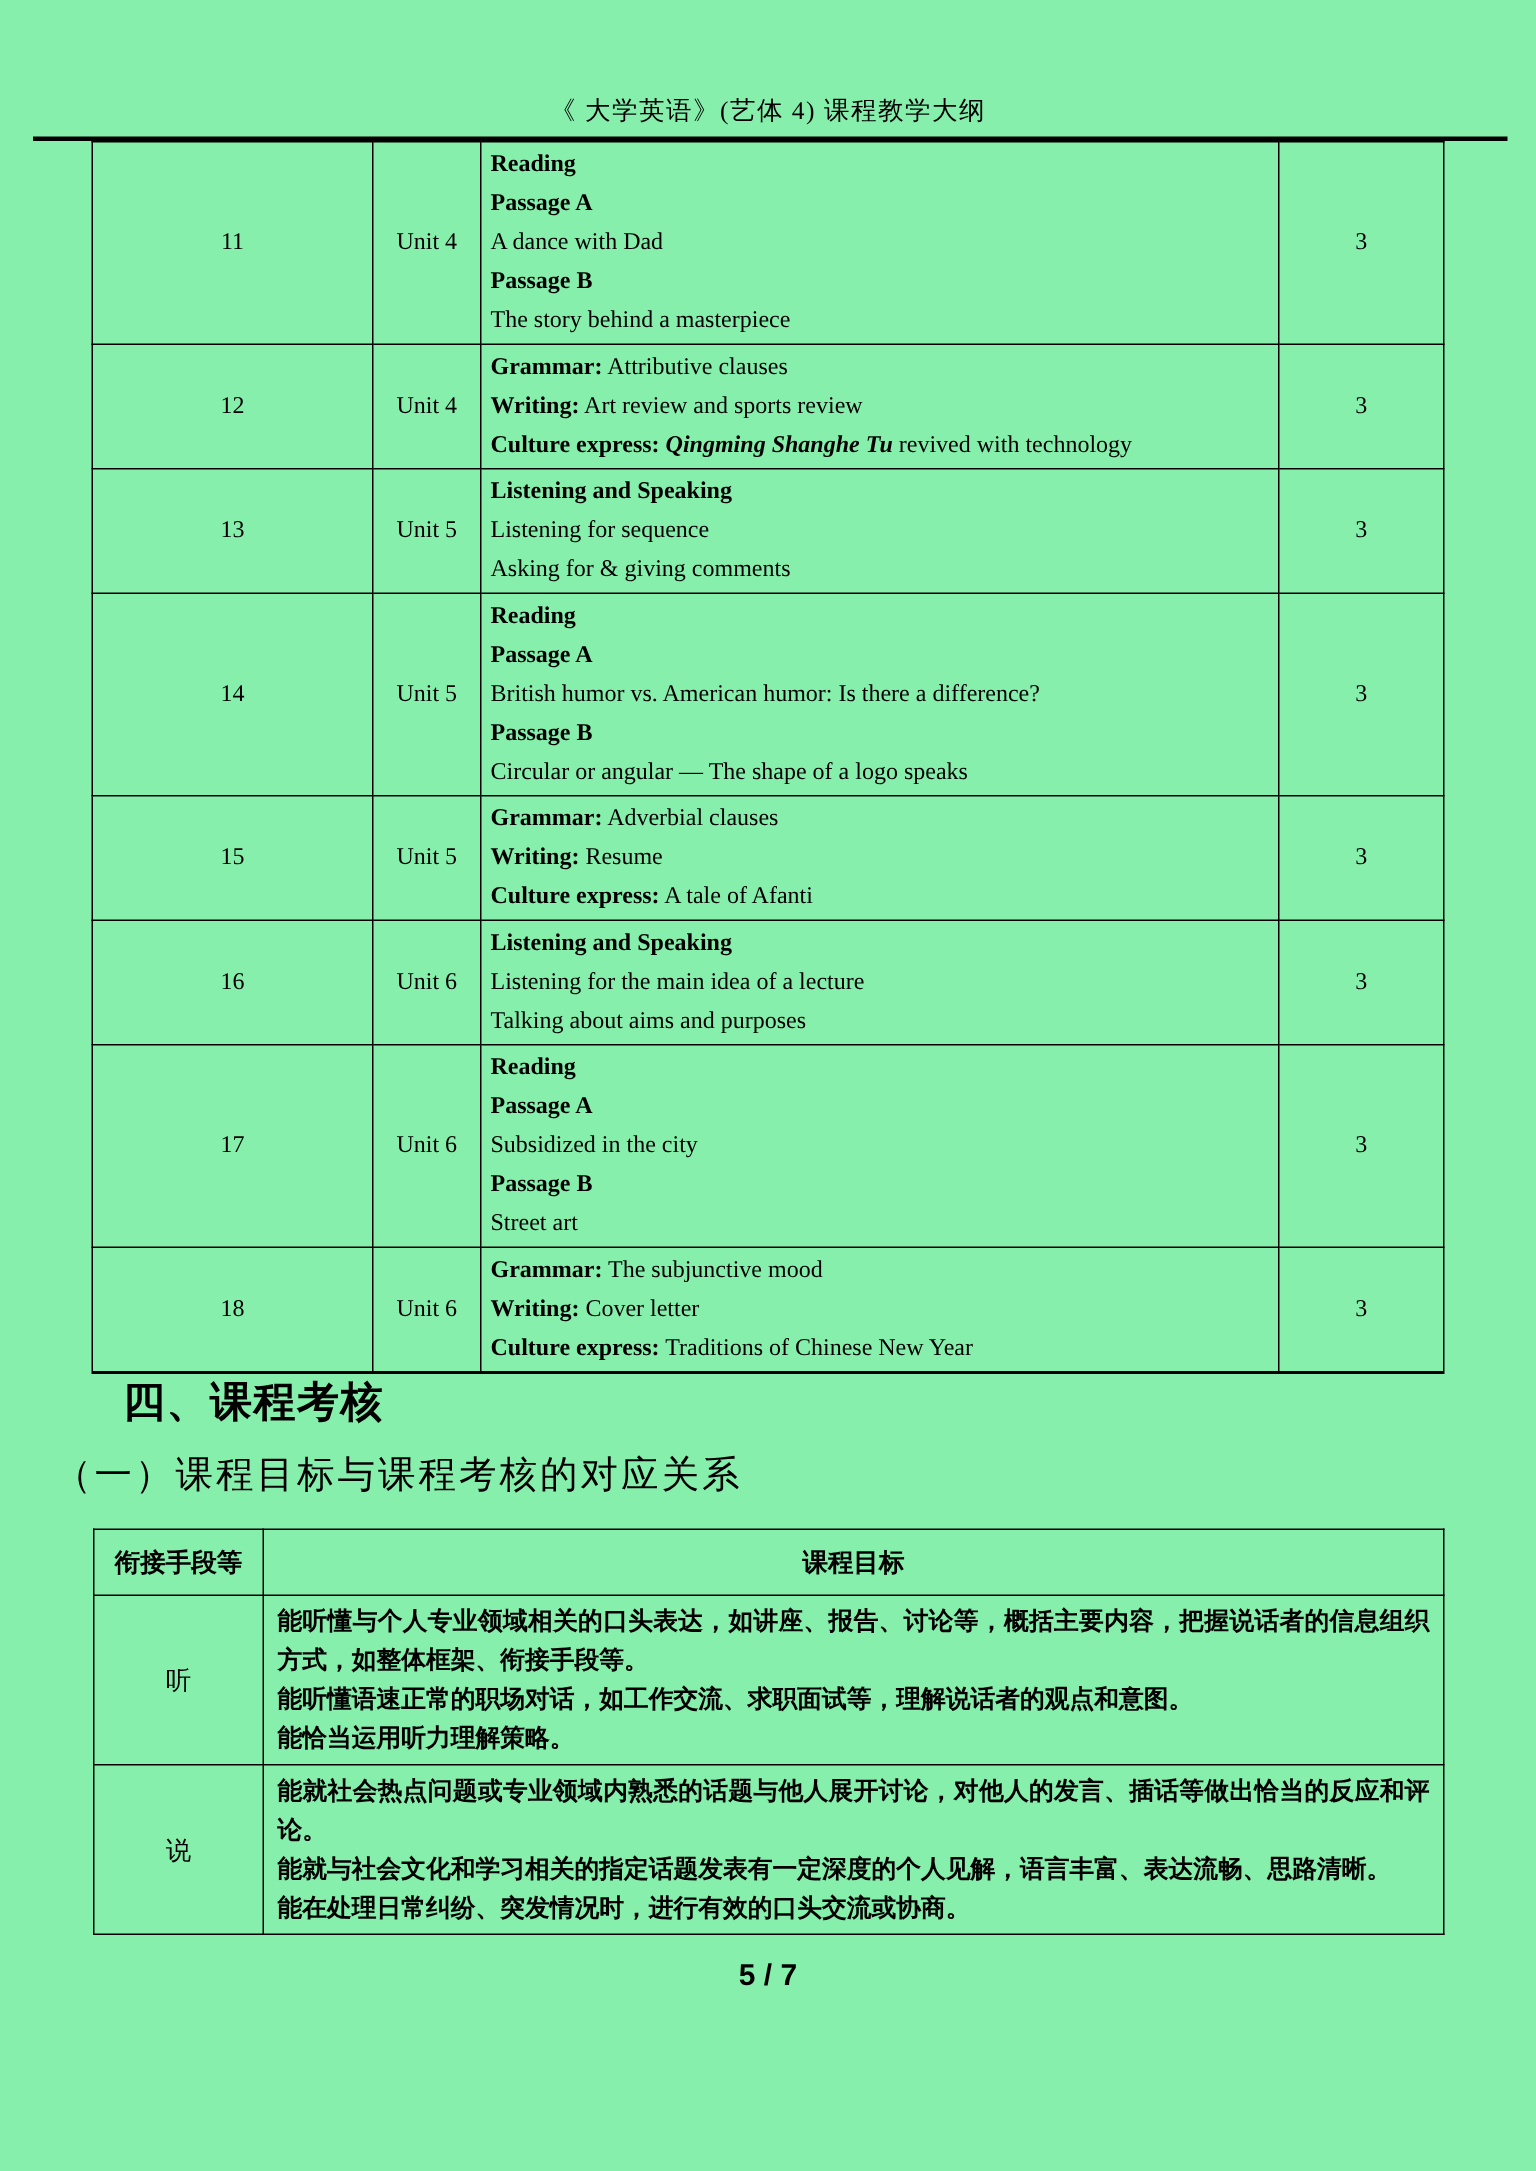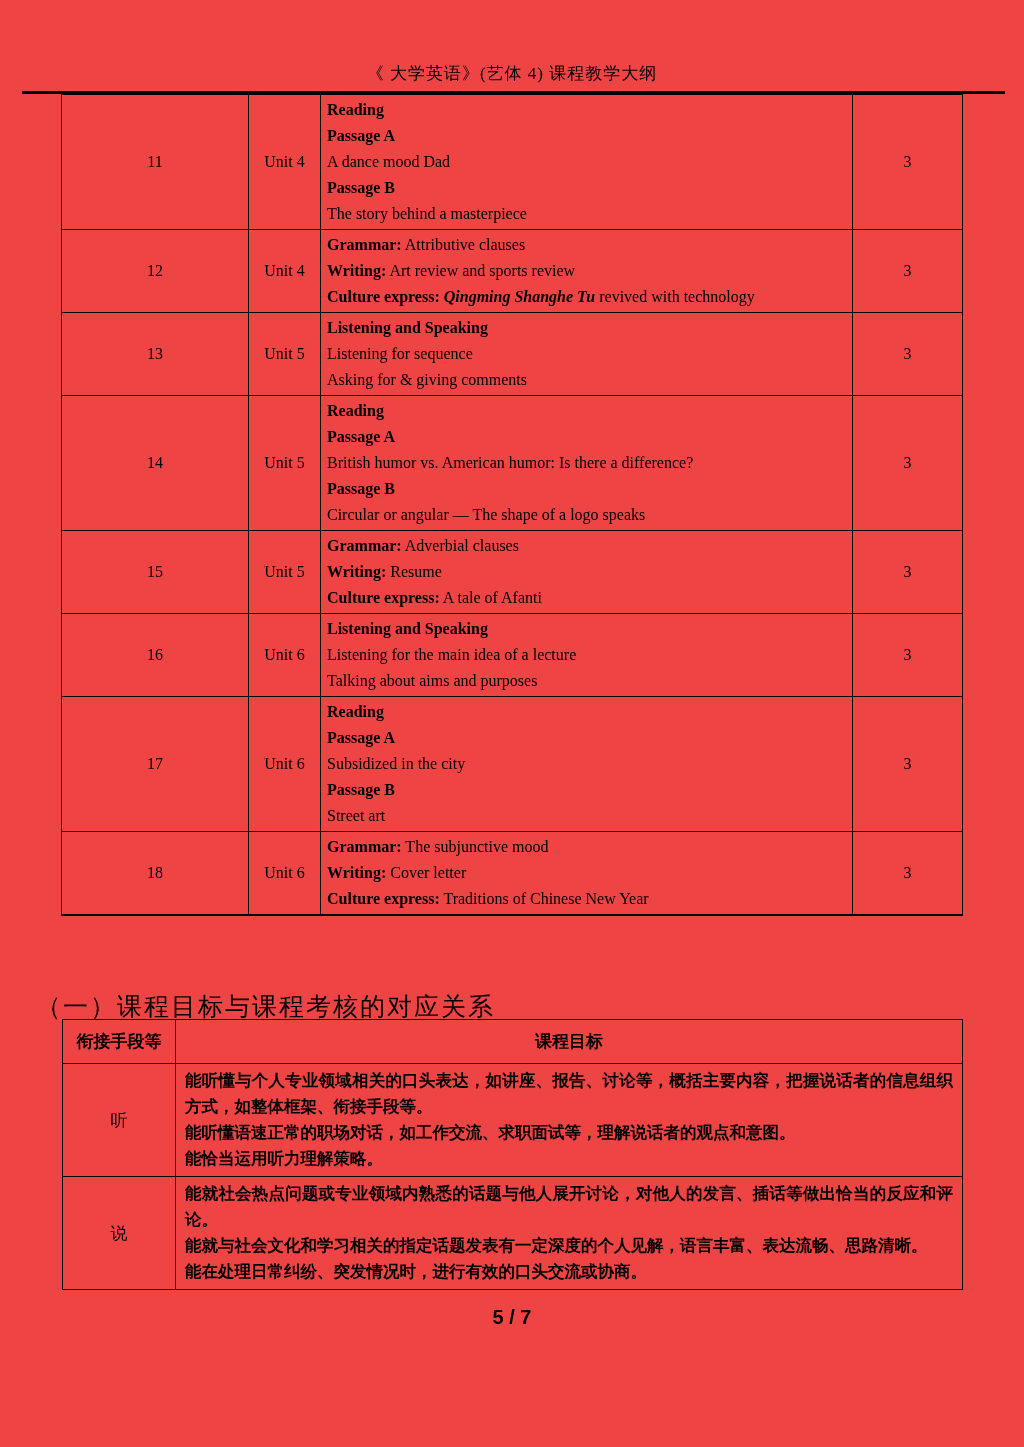--- a/index.html
+++ b/index.html
@@ -4,21 +4,21 @@
 <style>
   * { margin:0; padding:0; box-sizing:border-box; }
   html,body { background:#ffffff; }
   body {
     width:1024px; height:1447px;
     font-family:"Liberation Serif", serif;
     color:#000;
     position:relative;
     overflow:hidden;
   }
-  .page { position:absolute; inset:0; width:1024px; height:1447px; background:#ef4444; }
+  .page { position:absolute; inset:0; width:1024px; height:1447px; background:#86efac; }
 
   
   .doc-header {
     position:absolute; top:62px; left:0; width:100%;
     text-align:center; font-size:17px; letter-spacing:1px;
   }
   .header-rule {
     position:absolute; top:91px; left:22px; width:983px; height:3px;
     background:#000;
   }
@@ -40,21 +40,21 @@
   .i { font-style:italic;font-weight:bold; }
 
   
   .sec-heading {
     position:absolute; top:916px; left:82px;
     font-family:"Liberation Sans", sans-serif;
     font-weight:bold; font-size:28px; letter-spacing:1px;
   }
   .sub-heading {
     position:absolute; top:966px; left:36px;
-    font-size:25px; letter-spacing:2px;margin-top:24px;
+    font-size:25px; letter-spacing:2px;
   }
 
   
   .assess-table {
     position:absolute; top:1019px; left:62px; width:900px;
     font-size:16.5px;
   }
   .assess-table td, .assess-table th { border:1px solid #000; vertical-align:middle; }
   .assess-table th { font-weight:bold; text-align:center; height:44px; font-size:17px; }
   .assess-table td.a-label { text-align:center; font-size:17px; }
@@ -84,21 +84,21 @@
       <col style="width:532px">
       <col style="width:110px">
     </colgroup>
     <tbody id="sched-body">
         <tr>
           <td class="c-week">11</td>
           <td class="c-unit">Unit 4</td>
           <td class="c-cont">
             <div class="cline"><span class="b">Reading</span></div>
             <div class="cline"><span class="b">Passage A</span></div>
-            <div class="cline"><span>A dance mood Dad</span></div>
+            <div class="cline"><span>A dance with Dad</span></div>
             <div class="cline"><span class="b">Passage B</span></div>
             <div class="cline"><span>The story behind a masterpiece</span></div>
           </td>
           <td class="c-hours">3</td>
         </tr>
         <tr>
           <td class="c-week">12</td>
           <td class="c-unit">Unit 4</td>
           <td class="c-cont">
             <div class="cline"><span class="b">Grammar:</span><span> Attributive clauses</span></div>
@@ -167,20 +167,21 @@
           <td class="c-cont">
             <div class="cline"><span class="b">Grammar:</span><span> The subjunctive mood</span></div>
             <div class="cline"><span class="b">Writing:</span><span> Cover letter</span></div>
             <div class="cline"><span class="b">Culture express:</span><span> Traditions of Chinese New Year</span></div>
           </td>
           <td class="c-hours">3</td>
         </tr>
       </tbody>
   </table>
 
+  <div class="sec-heading">四、课程考核</div>
   <div class="sub-heading">（一）课程目标与课程考核的对应关系</div>
 
   <table class="assess-table">
     <colgroup>
       <col style="width:113px">
       <col style="width:787px">
     </colgroup>
     <thead>
       <tr>
         <th>衔接手段等</th>

